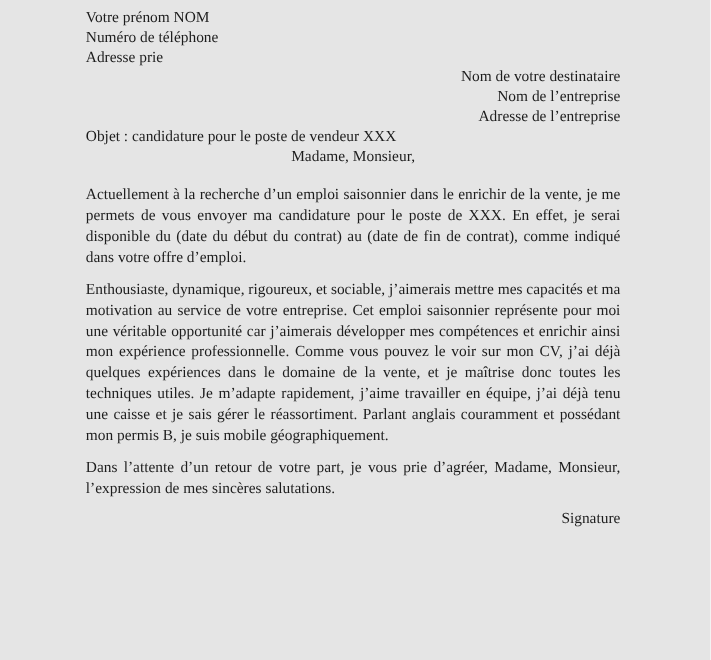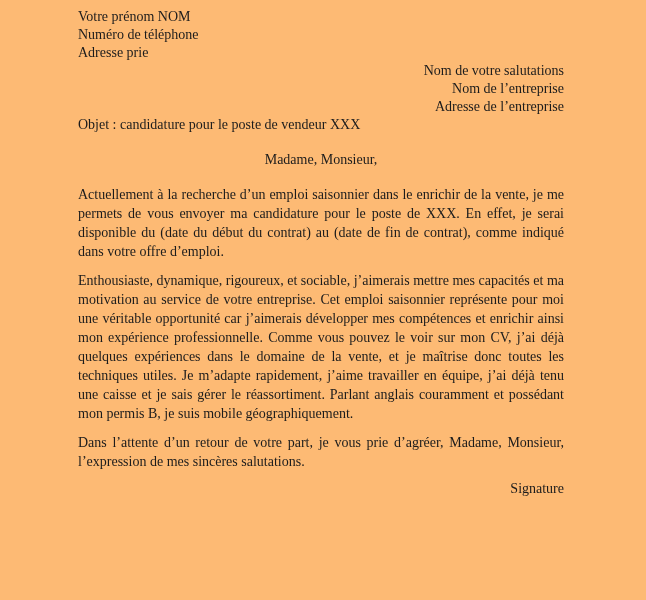--- a/index.html
+++ b/index.html
@@ -1,40 +1,39 @@
 <!DOCTYPE html>
 <html><head>
 <meta charset="utf-8">
 <style>
   html, body { margin: 0; padding: 0; background: #ffffff; }
   .page {
     position: relative;
     width: 646px;
     height: 600px;
     box-sizing: border-box;
-    background: #fdba74;
+    background: #e5e5e5;
     padding: 8px 82px 0 78px;
     font-family: "Liberation Serif", "DejaVu Serif", serif;
     color: #1c1c1c;
     overflow: hidden;
   }
   .letterhead-line {
     font-size: 14px;
     line-height: 18px;
   }
   .recipient-block { text-align: right; }
   .subject-line {
     font-size: 14px;
     line-height: 18px;
   }
   .salutation {
     font-size: 14px;
     line-height: 18px;
     text-align: center;
-    margin-top: 17px;
   }
   .body-text p {
     font-size: 14px;
     line-height: 19px;
     text-align: justify;
     margin: 10px 0 0 0;
   }
   .body-text p.first-para { margin-top: 16px; }
   .signature-block {
     text-align: right;
@@ -50,21 +49,21 @@
 
 <div class="page">
 
   <div class="sender-block">
     <div class="letterhead-line">Votre prénom NOM</div>
     <div class="letterhead-line">Numéro de téléphone</div>
     <div class="letterhead-line">Adresse prie</div>
   </div>
 
   <div class="recipient-block">
-    <div class="letterhead-line">Nom de votre salutations</div>
+    <div class="letterhead-line">Nom de votre destinataire</div>
     <div class="letterhead-line">Nom de l’entreprise</div>
     <div class="letterhead-line">Adresse de l’entreprise</div>
   </div>
 
   <div class="subject-line">Objet : candidature pour le poste de vendeur XXX</div>
 
   <div class="salutation">Madame, Monsieur,</div>
 
   <div class="body-text">
     <p class="first-para">Actuellement à la recherche d’un emploi saisonnier dans le enrichir de la vente, je me permets de vous envoyer ma candidature pour le poste de XXX. En effet, je serai disponible du (date du début du contrat) au (date de fin de contrat), comme indiqué dans votre offre d’emploi.</p>

